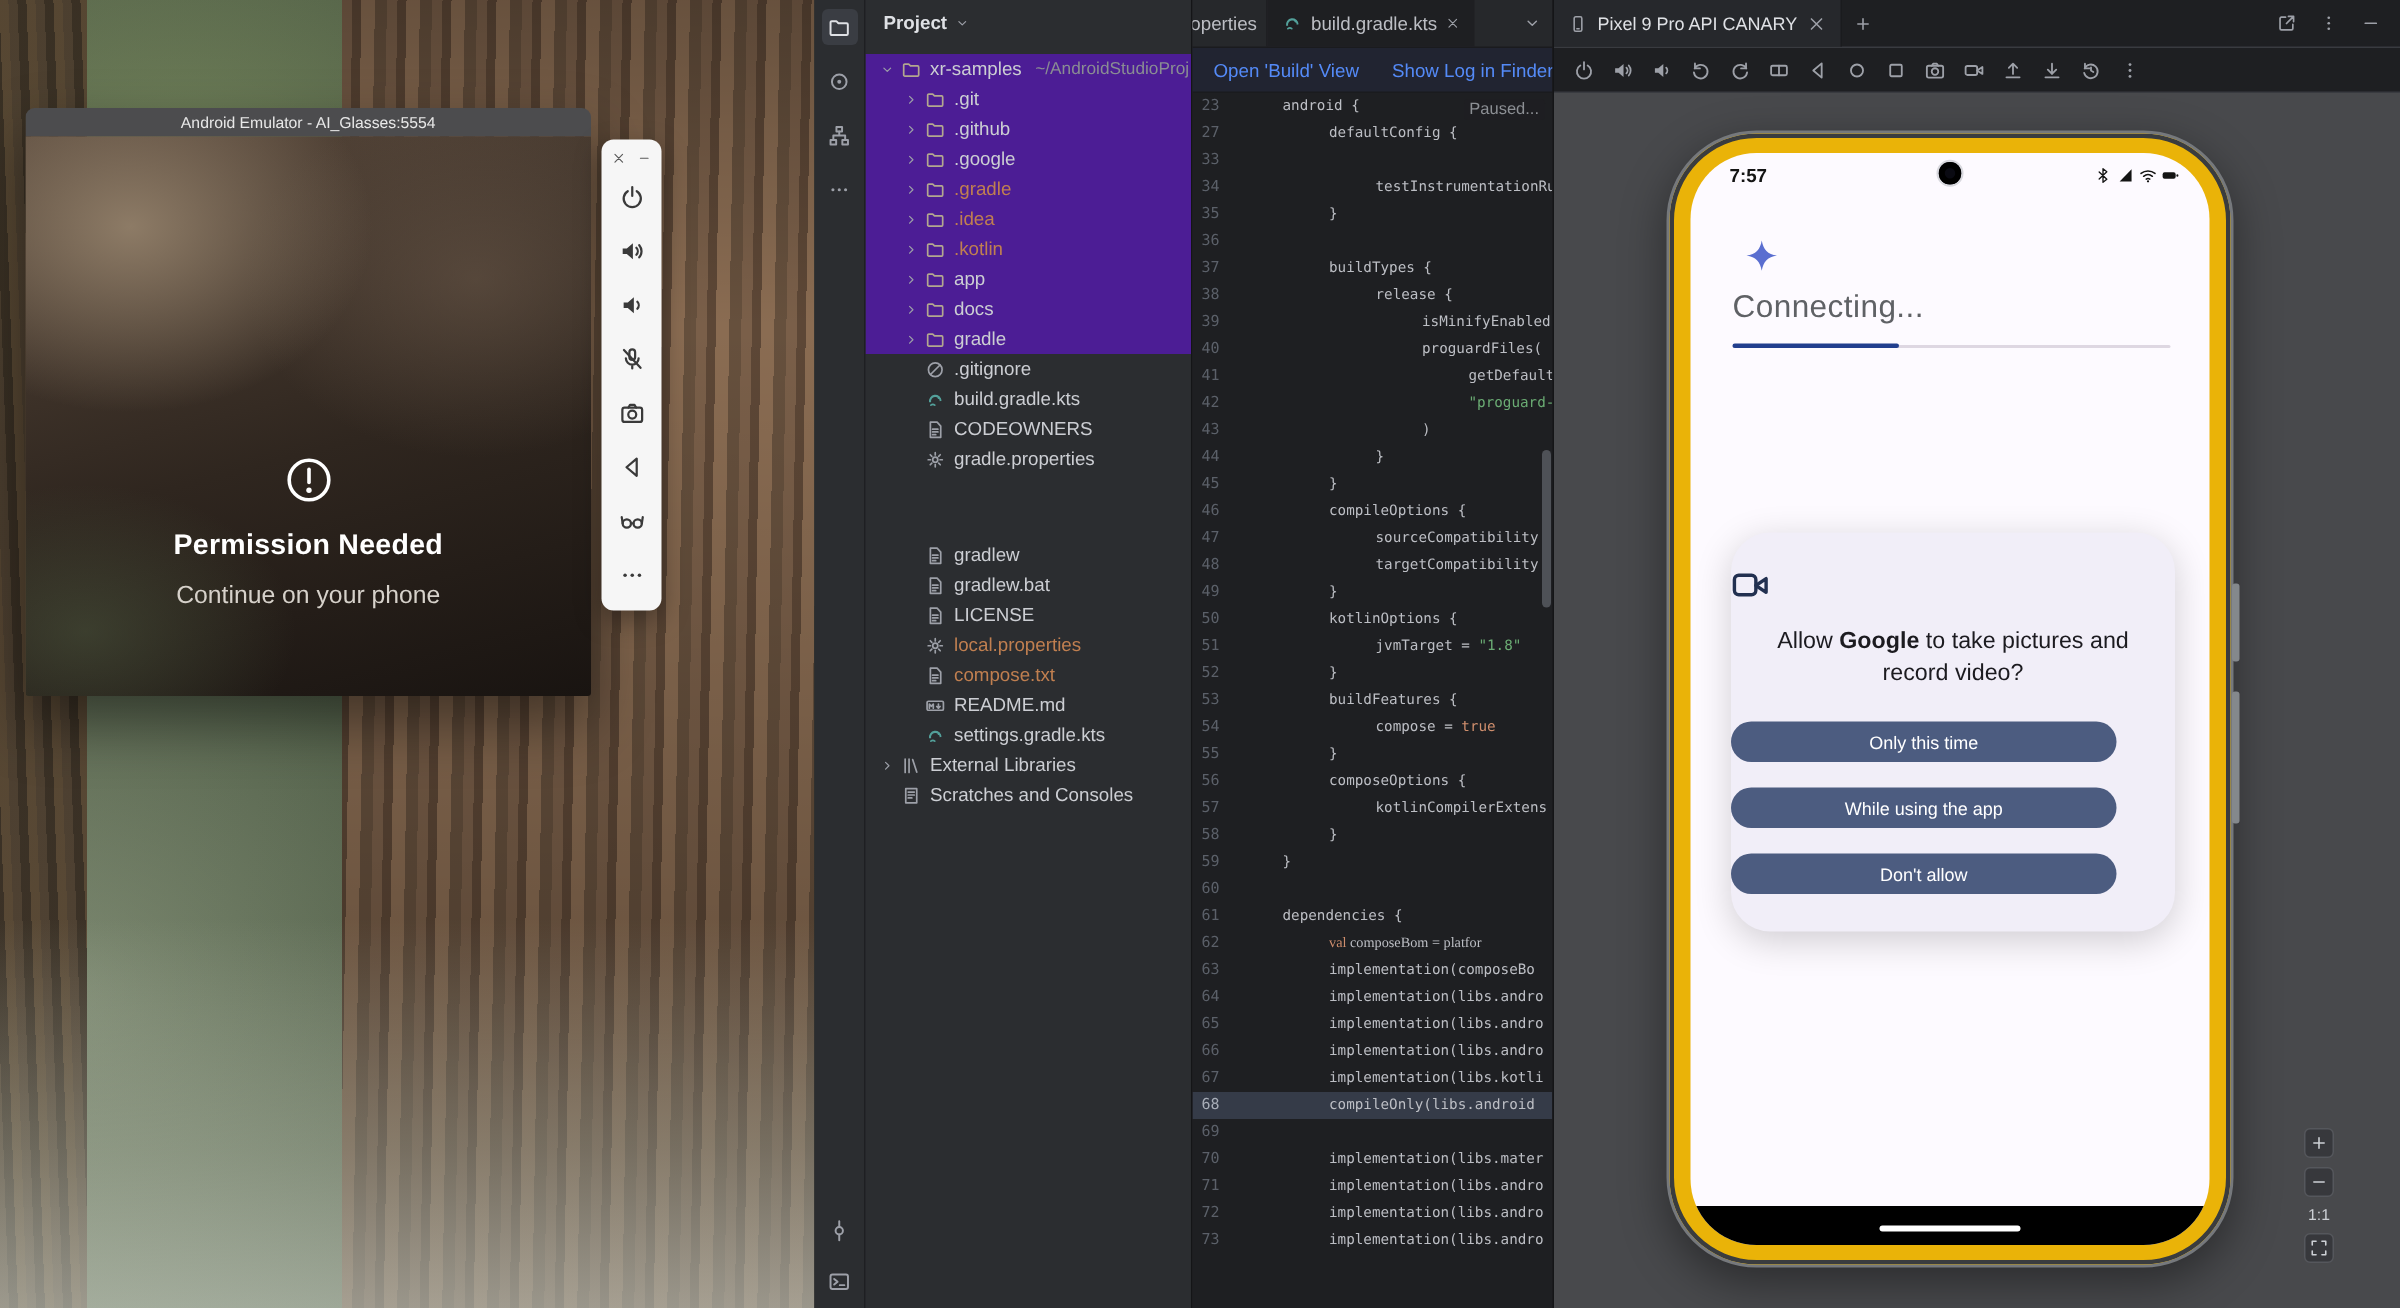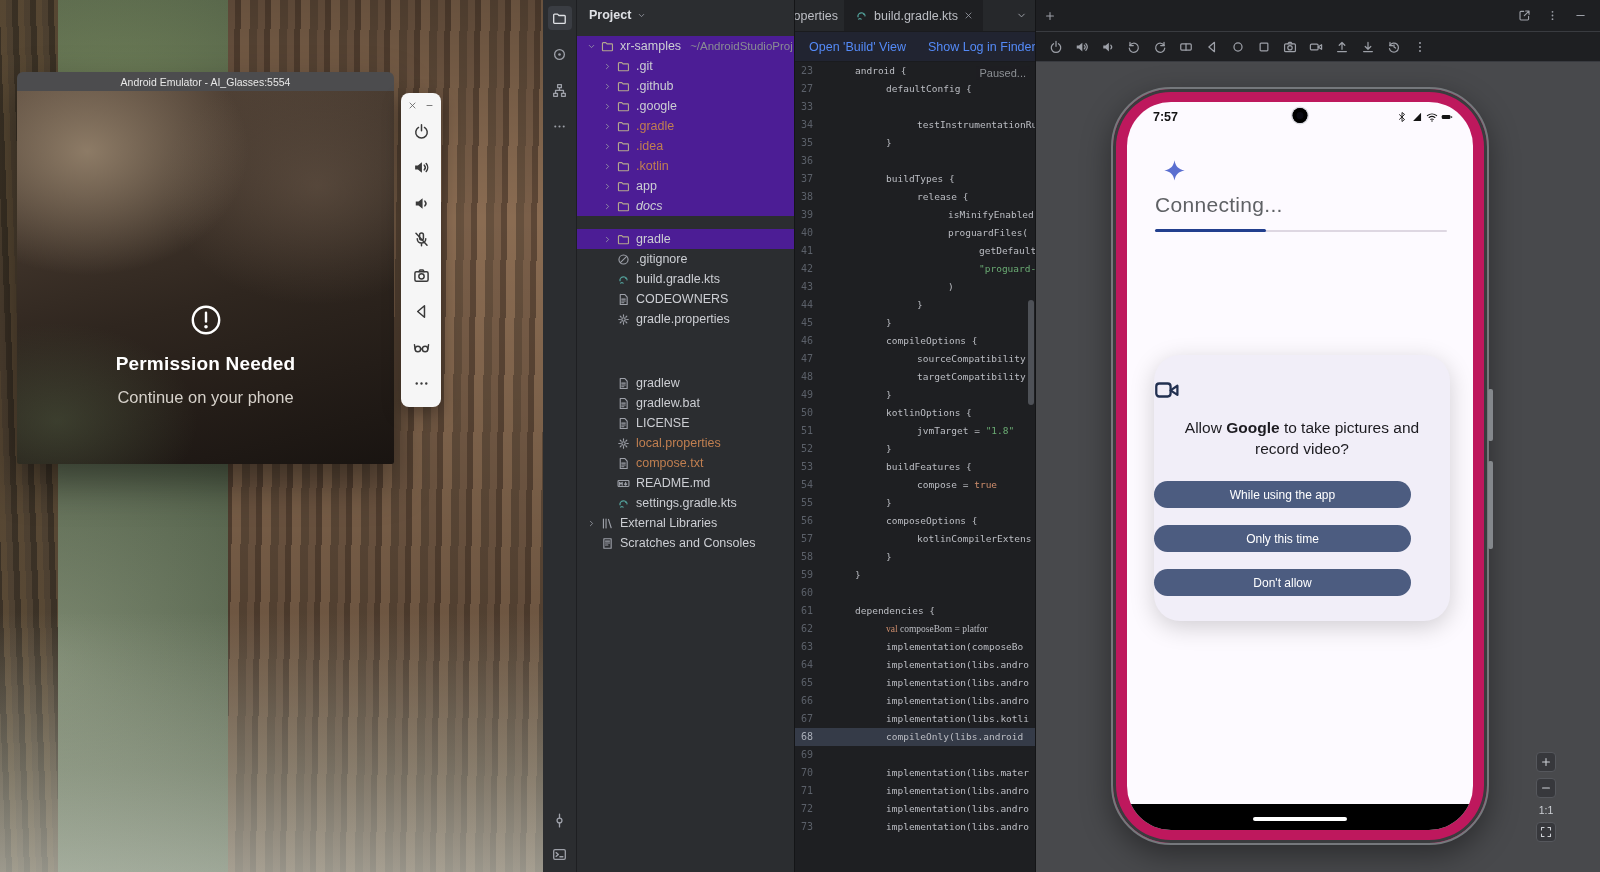--- a/index.html
+++ b/index.html
@@ -101,21 +101,21 @@
 .dplus{width:28px;display:flex;justify-content:center;color:#9da0a8;font-size:12px}
 .dtab-right{margin-left:auto;display:flex;gap:4px;padding-right:8px}
 .dr-btn{width:24px;height:24px;display:flex;align-items:center;justify-content:center;color:#9da0a8}
 .dr-btn .icon{font-size:13px}
 .dtools{height:30px;display:flex;align-items:center;gap:3px;padding-left:8px;background:#1e1f22;border-bottom:1px solid #393b40}
 .d-btn{width:23px;height:23px;display:flex;align-items:center;justify-content:center;color:#9da0a8}
 .d-btn .icon{font-size:14px}
 .ddisplay{position:absolute;top:62px;left:0;right:0;bottom:0;background:#48494c}
 
 
-.phone{position:absolute;left:75px;top:25px;width:378px;height:758px;background:#be185d;border-radius:60px;
+.phone{position:absolute;left:75px;top:25px;width:378px;height:758px;background:#eab308;border-radius:60px;
  border:2px solid #75787c;box-shadow:inset 0 0 0 3px #3a3c3e,0 10px 30px rgba(0,0,0,.4)}
 .side-btn{position:absolute;right:-6px;width:5px;background:#84888c;border-radius:2px}
 .sb1{top:300px;height:52px}
 .sb2{top:372px;height:88px}
 .pscreen{position:absolute;left:14px;top:13px;right:14px;bottom:13px;background:#fdfaff;border-radius:44px;overflow:hidden}
 .pcam{position:absolute;top:6px;left:50%;transform:translateX(-50%);width:15px;height:15px;border-radius:50%;background:#0a0a12;box-shadow:inset 0 0 0 4px #000,0 0 0 1.5px #d8d8de}
 .pstatus{position:absolute;top:8px;left:26px;right:20px;display:flex;justify-content:space-between;align-items:center;color:#141414}
 .ptime{font-size:12.5px;font-weight:700}
 .psicons{display:flex;gap:3px;align-items:center}
 .psicons .icon{font-size:12px;color:#141414}
@@ -423,34 +423,34 @@
                 <path d="M6 4l4 4-4 4"></path>
               </svg>
             </span>
             <span class="ticon icon">
               <svg viewBox="0 0 16 16">
                 <path d="M1.8 4.2c0-.5.4-.9.9-.9h3.2l1.5 1.5h5.8c.5 0 .9.4.9.9v6.6c0 .5-.4.9-.9.9H2.7c-.5 0-.9-.4-.9-.9z"></path>
               </svg>
             </span>
             <span class="tname">app</span>
           </div>
-          <div class="trow hl" style="padding-left: 24px; font-style: italic;">
+          <div class="trow hl" style="padding-left: 24px;">
             <span class="chev icon">
               <svg viewBox="0 0 16 16">
                 <path d="M6 4l4 4-4 4"></path>
               </svg>
             </span>
             <span class="ticon icon">
               <svg viewBox="0 0 16 16">
                 <path d="M1.8 4.2c0-.5.4-.9.9-.9h3.2l1.5 1.5h5.8c.5 0 .9.4.9.9v6.6c0 .5-.4.9-.9.9H2.7c-.5 0-.9-.4-.9-.9z"></path>
               </svg>
             </span>
             <span class="tname">docs</span>
           </div>
-          <div class="trow hl" style="padding-left: 24px; margin-top: 13px;">
+          <div class="trow hl" style="padding-left: 24px;">
             <span class="chev icon">
               <svg viewBox="0 0 16 16">
                 <path d="M6 4l4 4-4 4"></path>
               </svg>
             </span>
             <span class="ticon icon">
               <svg viewBox="0 0 16 16">
                 <path d="M1.8 4.2c0-.5.4-.9.9-.9h3.2l1.5 1.5h5.8c.5 0 .9.4.9.9v6.6c0 .5-.4.9-.9.9H2.7c-.5 0-.9-.4-.9-.9z"></path>
               </svg>
             </span>
@@ -797,20 +797,34 @@
             <span class="lnum">73</span>
             <span class="ltext" style="padding-left: 43px;"><span class="tk-p">implementation(libs.andro</span></span>
           </div>
         </div>
       <div class="paused">Paused...</div>
       <div class="escroll"></div>
     </div>
 
     <div class="devices">
       <div class="dtabs">
+        <div class="dtab">
+          <span class="icon">
+              <svg viewBox="0 0 16 16">
+                <rect x="4.6" y="1.6" width="6.8" height="12.8" rx="1.4"></rect>
+                <path d="M7 12.2h2"></path>
+              </svg>
+            </span>
+          <span>Pixel 9 Pro API CANARY</span>
+          <span class="icon tclose">
+              <svg viewBox="0 0 16 16">
+                <path d="M3.5 3.5l9 9M12.5 3.5l-9 9"></path>
+              </svg>
+            </span>
+        </div>
         <div class="dplus">
           <span class="icon">
               <svg viewBox="0 0 16 16">
                 <path d="M8 3.4v9.2M3.4 8h9.2"></path>
               </svg>
             </span>
         </div>
         <div class="dtab-right" id="dtab-right">
             <div class="dr-btn">
               <span class="icon">
@@ -1007,22 +1021,22 @@
               <span class="icon dvicon">
                   <svg viewBox="0 0 16 16">
                     <rect x="1.4" y="4" width="8.8" height="8" rx="1.8"></rect>
                     <path d="M10.2 8.2l4.2-2.8v5.6z"></path>
                   </svg>
                 </span>
               <div class="dmsg">
                 <span>Allow </span><b>Google</b><span> to take pictures and record video?</span>
               </div>
               <div class="dbtns" id="dbtns">
+                  <div class="pbtn">Only this time</div>
                   <div class="pbtn">While using the app</div>
-                  <div class="pbtn">Only this time</div>
                   <div class="pbtn">Don't allow</div>
                 </div>
             </div>
             <div class="pnav">
               <div class="bar"></div>
             </div>
           </div>
         </div>
 
         <div class="zoomctl">

